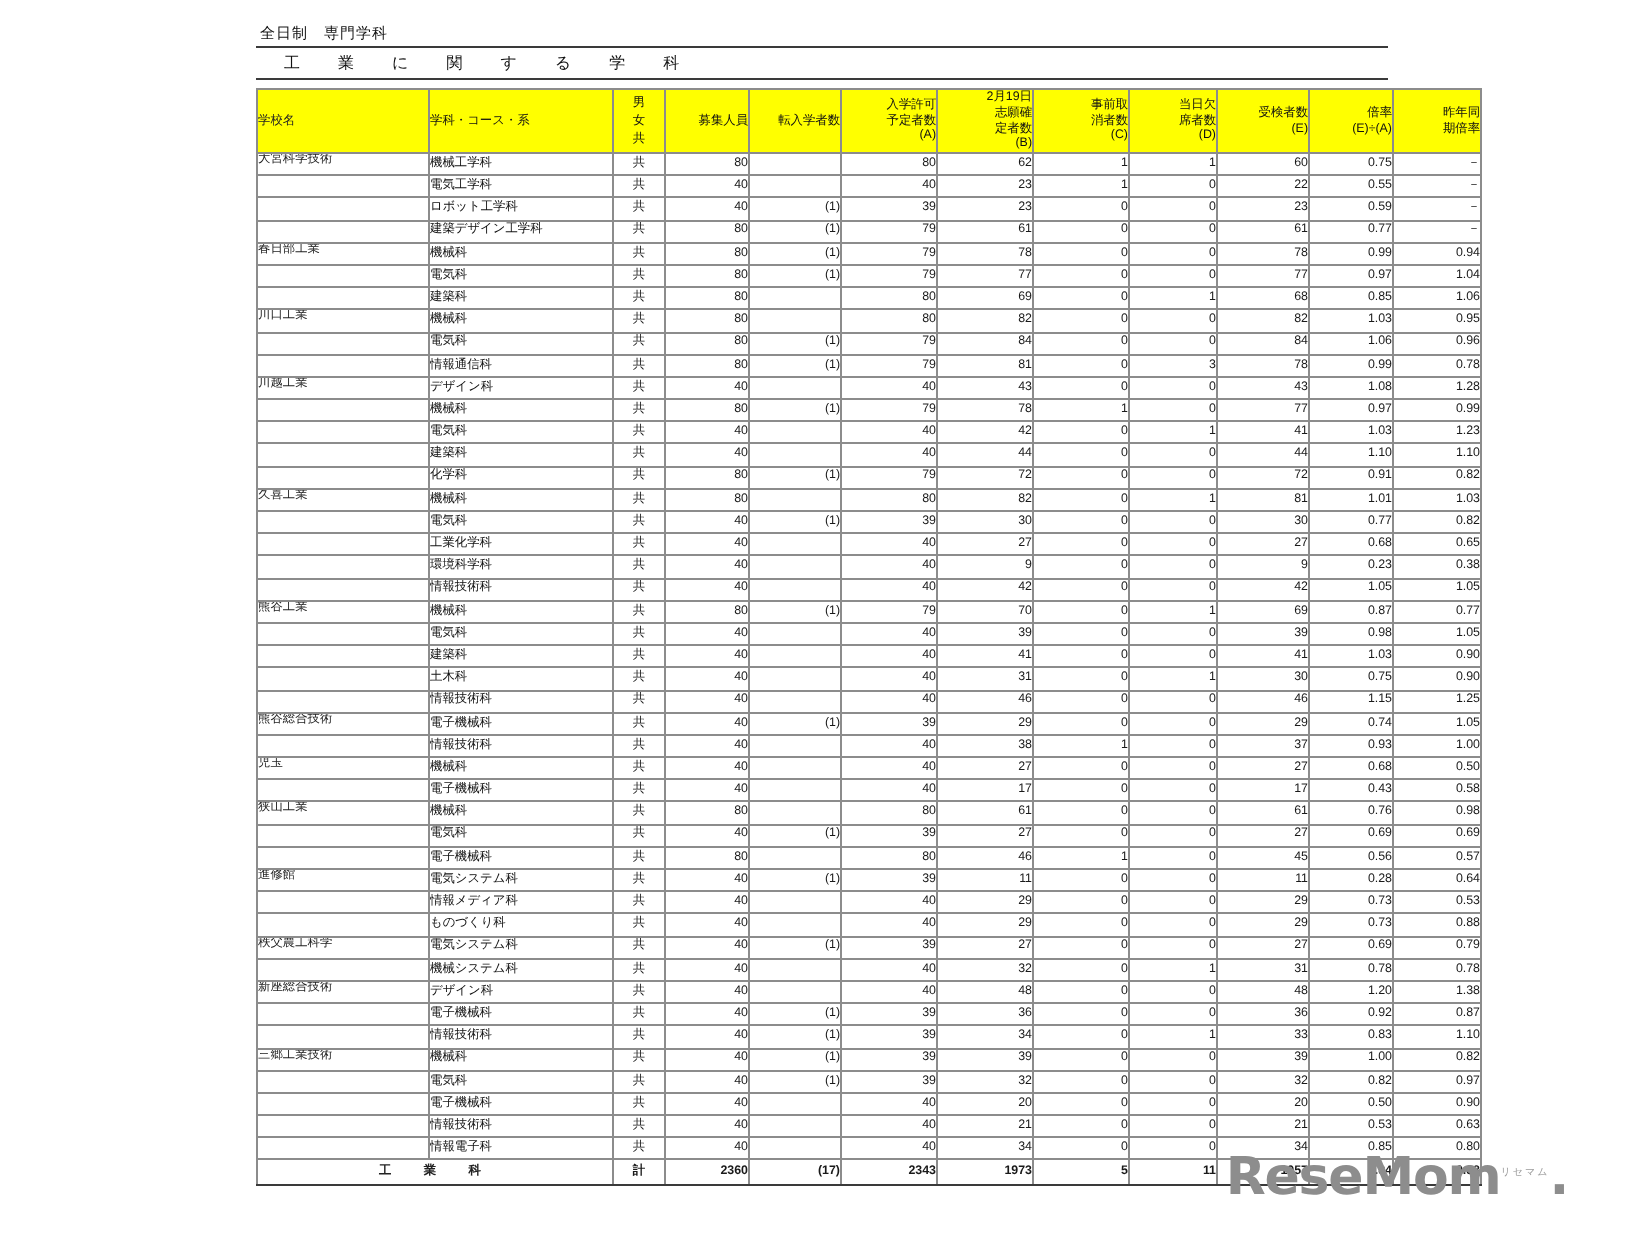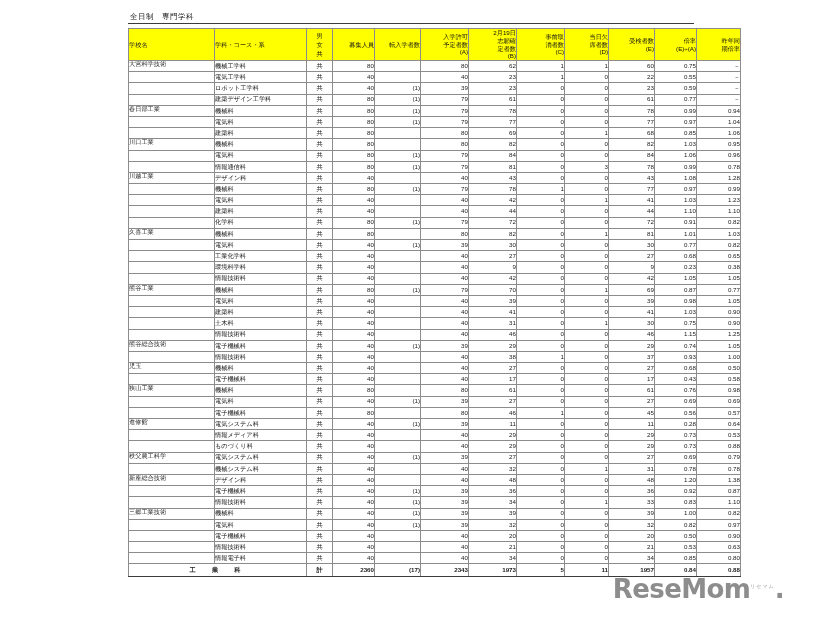--- a/index.html
+++ b/index.html
@@ -126,20 +126,21 @@
   }
   .logo .dot { font-size: 26px; }
 </style>
 </head>
 <body>
 
 <div id="page">
 
   <div class="sheet">
     <div class="doc-subtitle">全日制　専門学科</div>
+    <div class="doc-title">工　業　に　関　す　る　学　科</div>
 
     <table class="grid">
       <thead>
         <tr>
           <th class="c-school">学校名</th>
           <th class="c-course">学科・コース・系</th>
           <th class="c-sex vert">
             <span>男</span><br>
             <span>女</span><br>
             <span>共</span>

